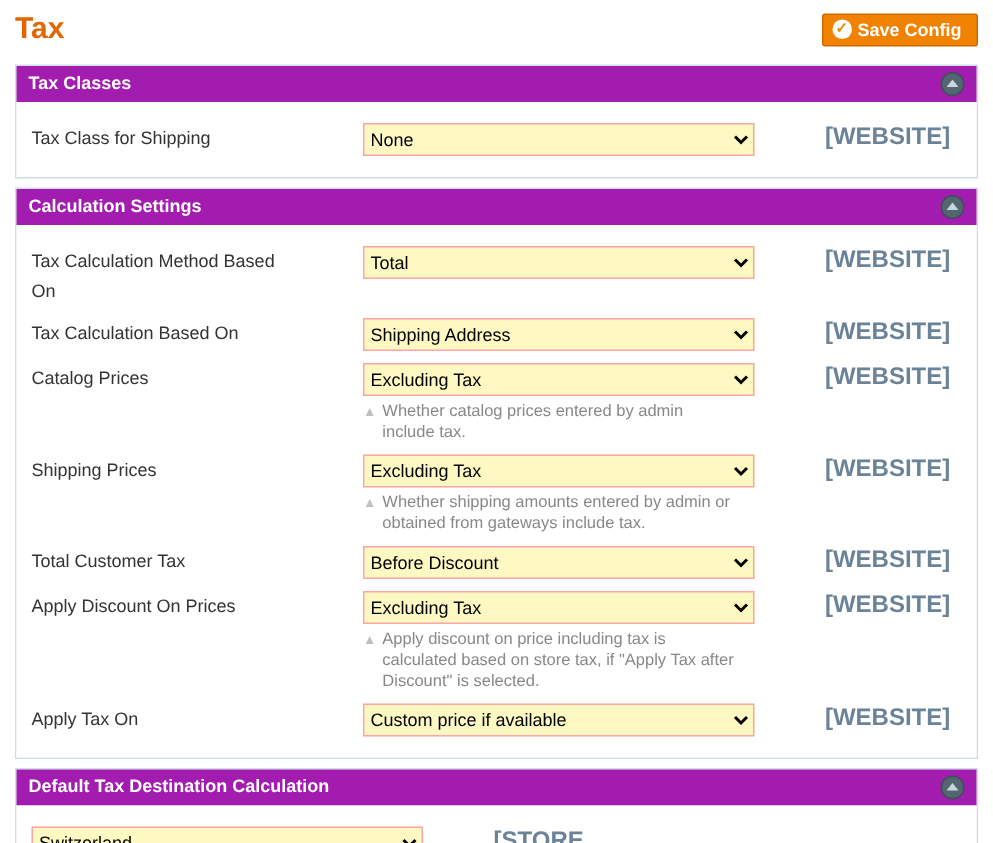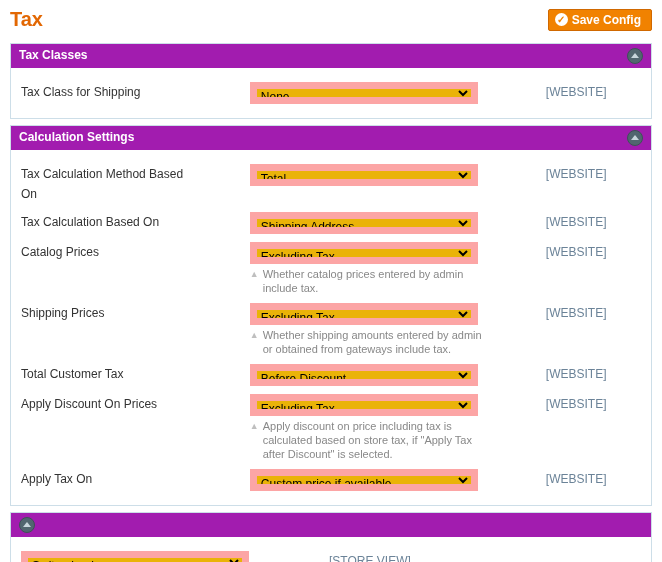--- a/index.html
+++ b/index.html
@@ -91,28 +91,29 @@
     line-height: 20px;
   }
   .field-control {
     width: 248px;
   }
   .field-scope {
     width: 120px;
     color: #6b8398;
     padding-left: 20px;
     line-height: 20px;
-    font-size: 12px;
+    font-size: 16px;
+    font-weight: bold;
   }
   select.control {
-    width: 228px;
+    width: 261px;
     height: 22px;
     font-size: 12px;
-    border: 7px solid #fca5a5;
-    background: #eab308;
+    border: 1px solid #fca5a5;
+    background: #fef9c3;
   }
   .hint {
     color: #888;
     font-size: 11px;
     margin-top: 3px;
     line-height: 14px;
     display:flex;
     gap:4px;
   }
   .hint .tri {
@@ -245,20 +246,21 @@
             <option>Custom price if available</option>
           </select>
         </div>
         <div class="field-scope">[WEBSITE]</div>
       </div>
     </div>
   </div>
 
   <div class="section">
     <div class="section-head">
+      <span>Default Tax Destination Calculation</span>
       <span class="collapse-circle">
         <svg width="8" height="8" viewBox="0 0 8 8">
             <polygon points="0,6 8,6 4,1" fill="#c8d6dc"></polygon>
           </svg>
       </span>
     </div>
     <div class="section-body">
       <div class="field-row">
         <div class="field-control">
           <select class="control">

